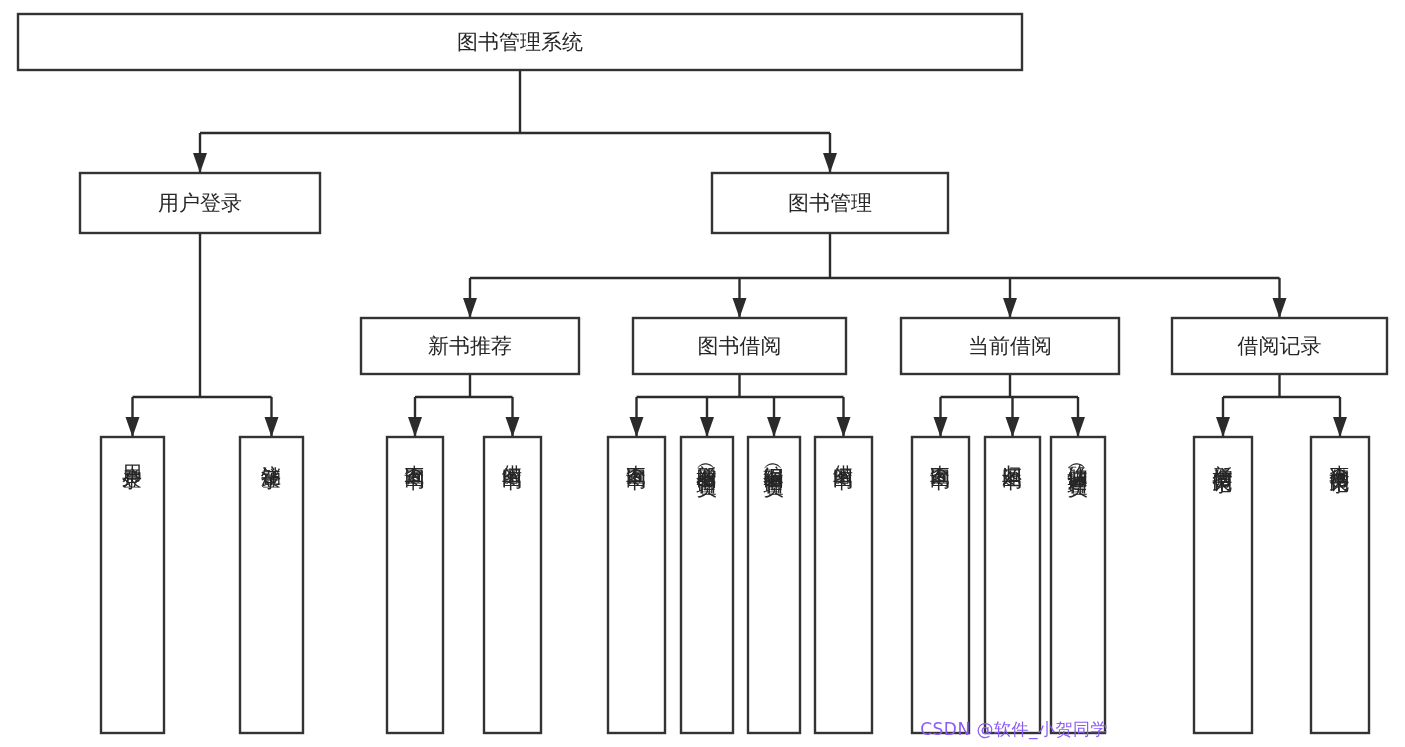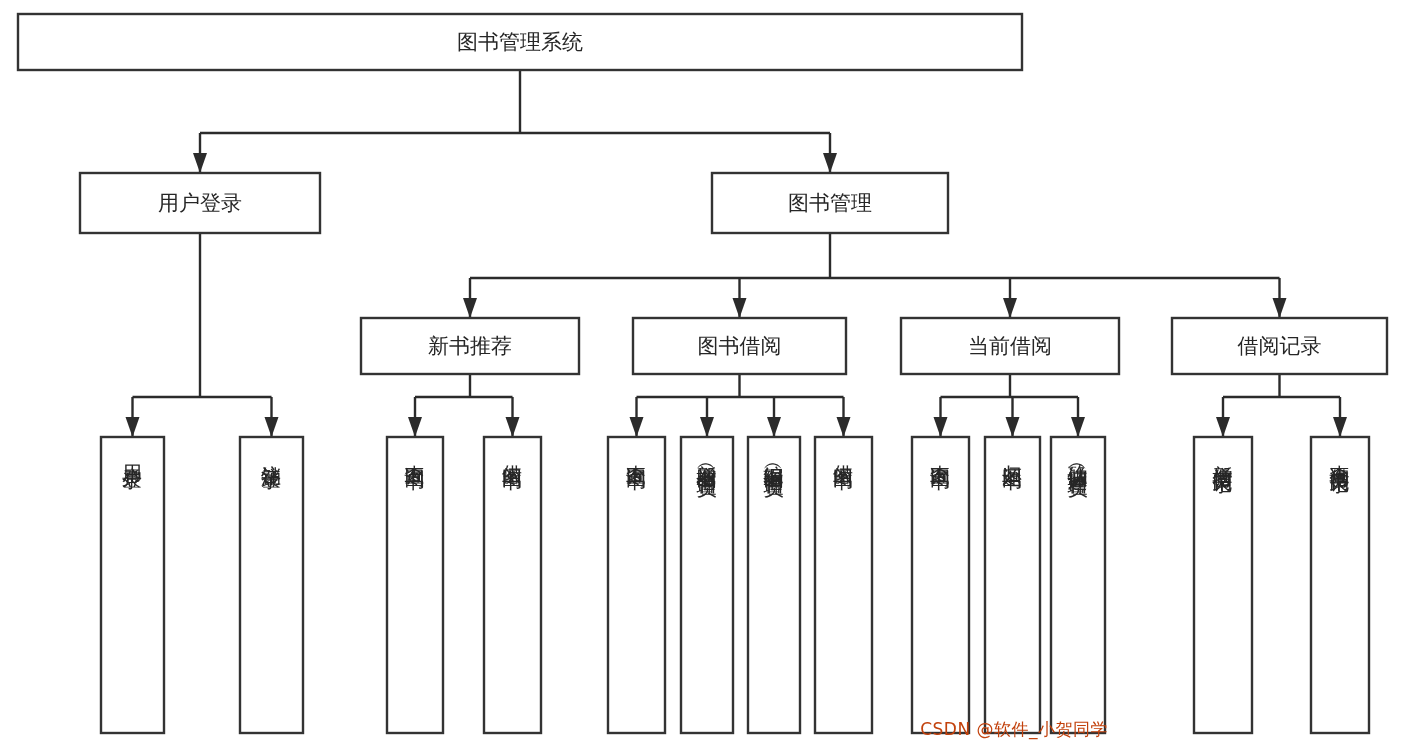--- a/index.html
+++ b/index.html
@@ -64,21 +64,21 @@
     justify-content: flex-start;
     white-space: nowrap;
     pointer-events: none;
   }
   .watermark {
     position: absolute;
     right: 8px;
     bottom: 6px;
     font-family: "DejaVu Sans", "Liberation Sans", sans-serif;
     font-size: 17px;
-    color: #c2410c;
+    color: #8b5cf6;
     letter-spacing: 0.5px;
     white-space: nowrap;
   }
 </style>
 </head>
 <body>
 
 <div id="diagram-root">
 
   <svg class="flow" id="flow-svg" viewBox="0 0 1405 747" xmlns="http://www.w3.org/2000/svg">

